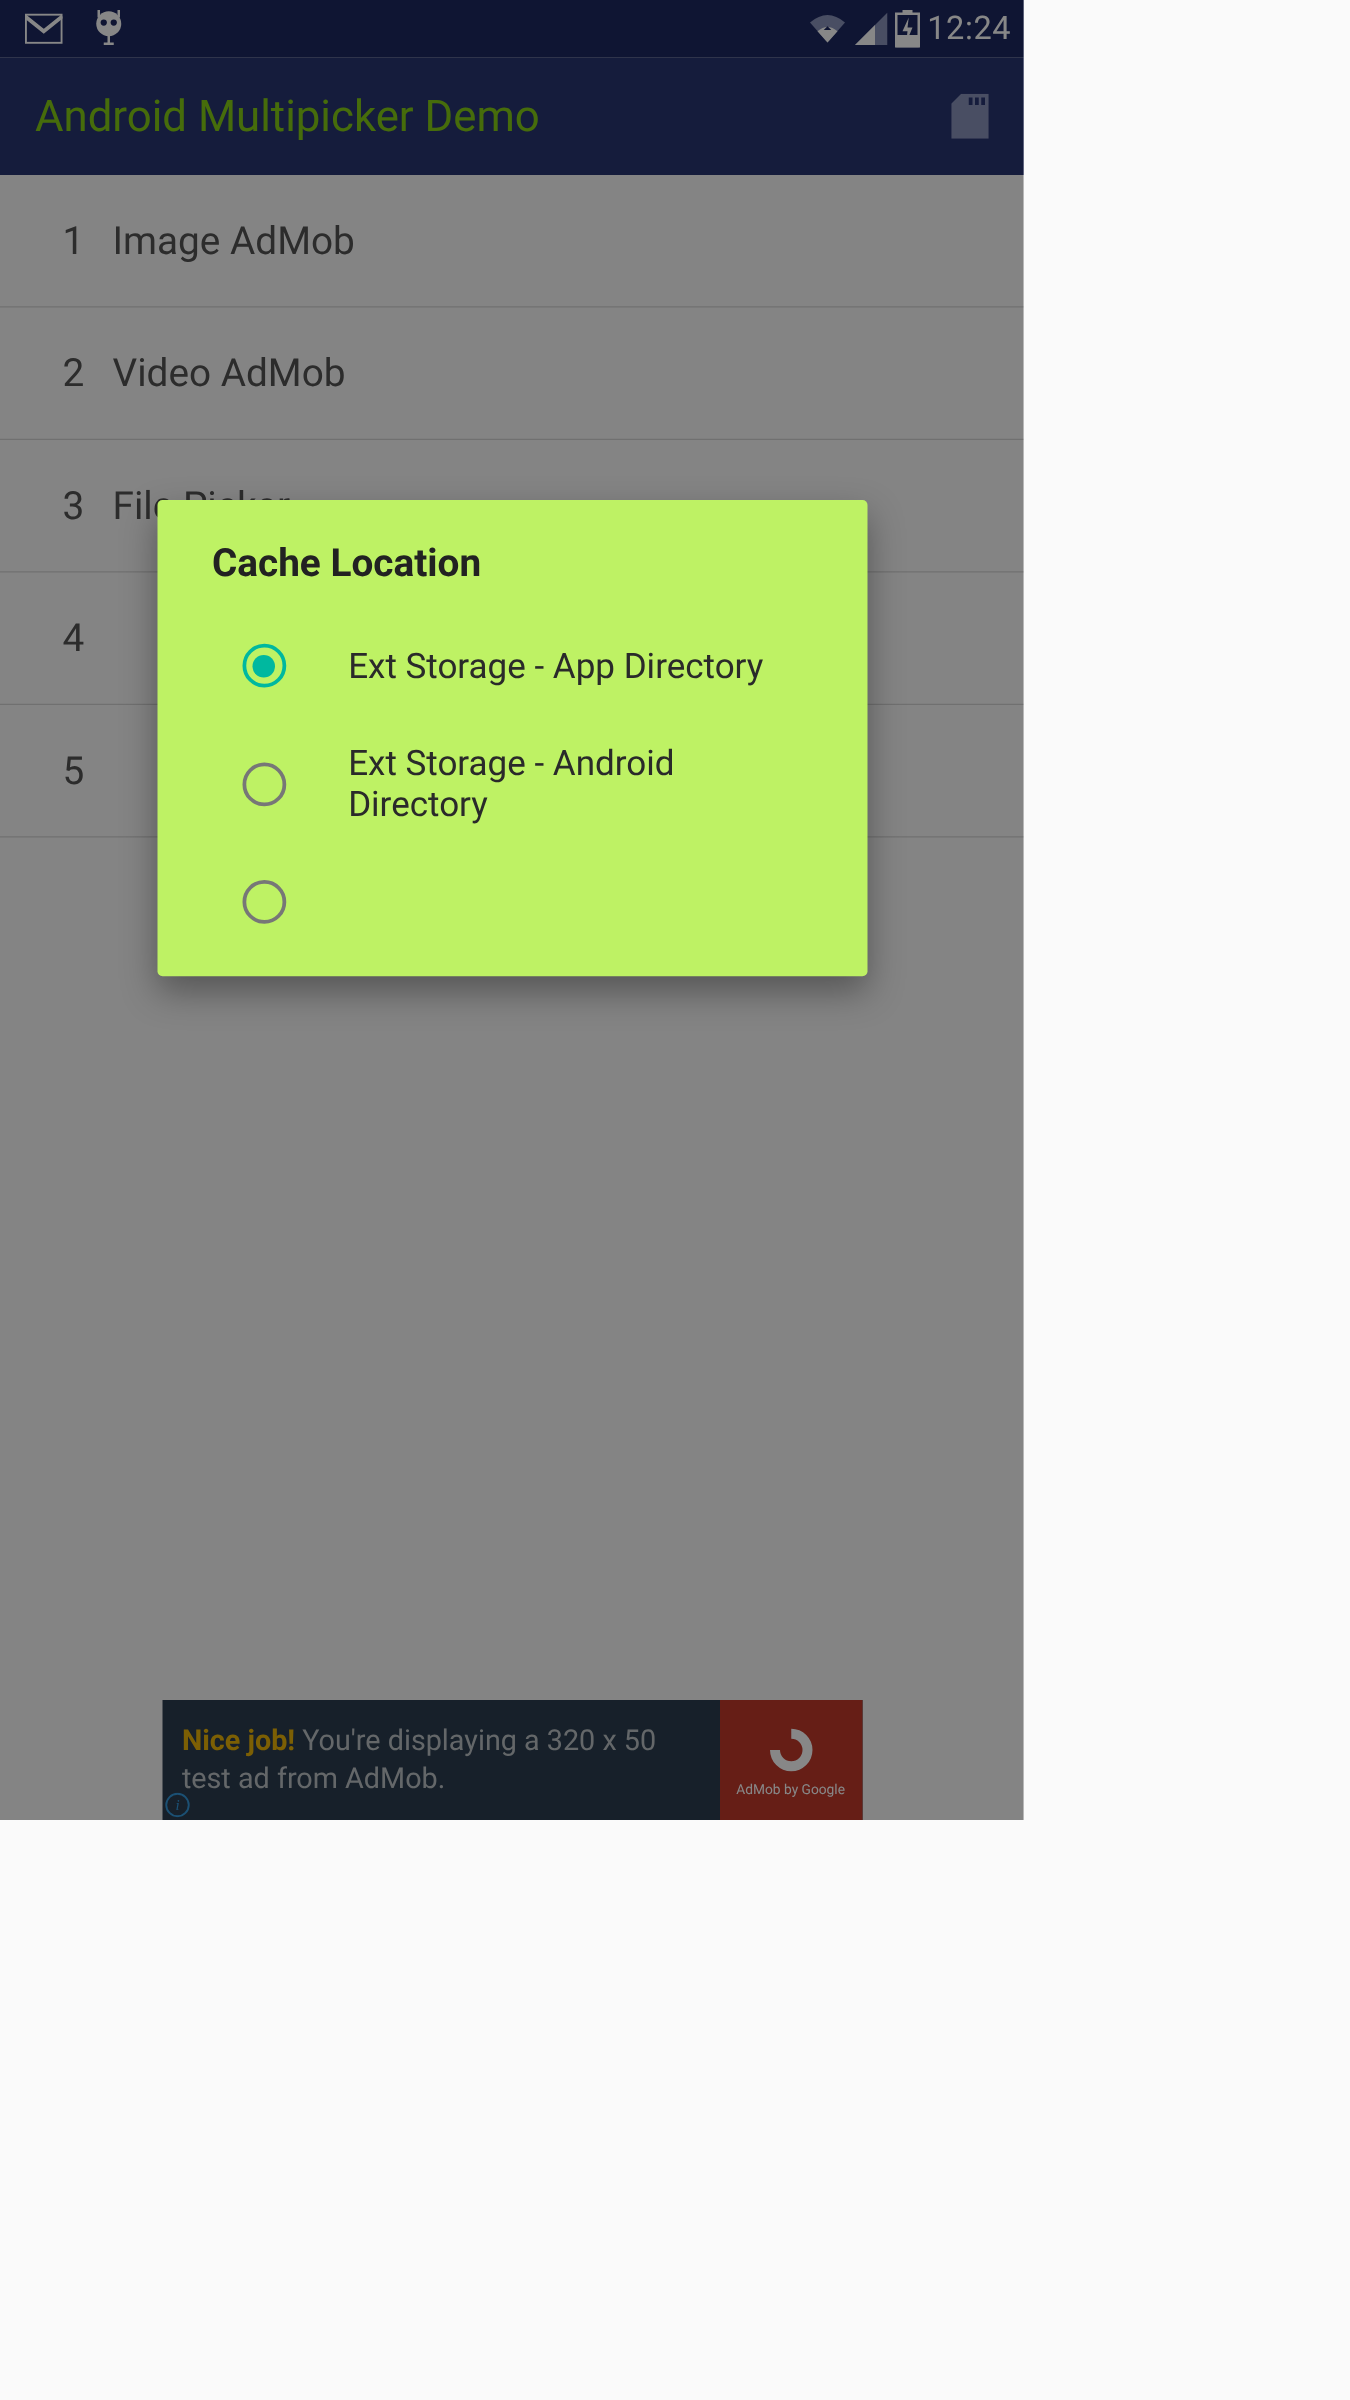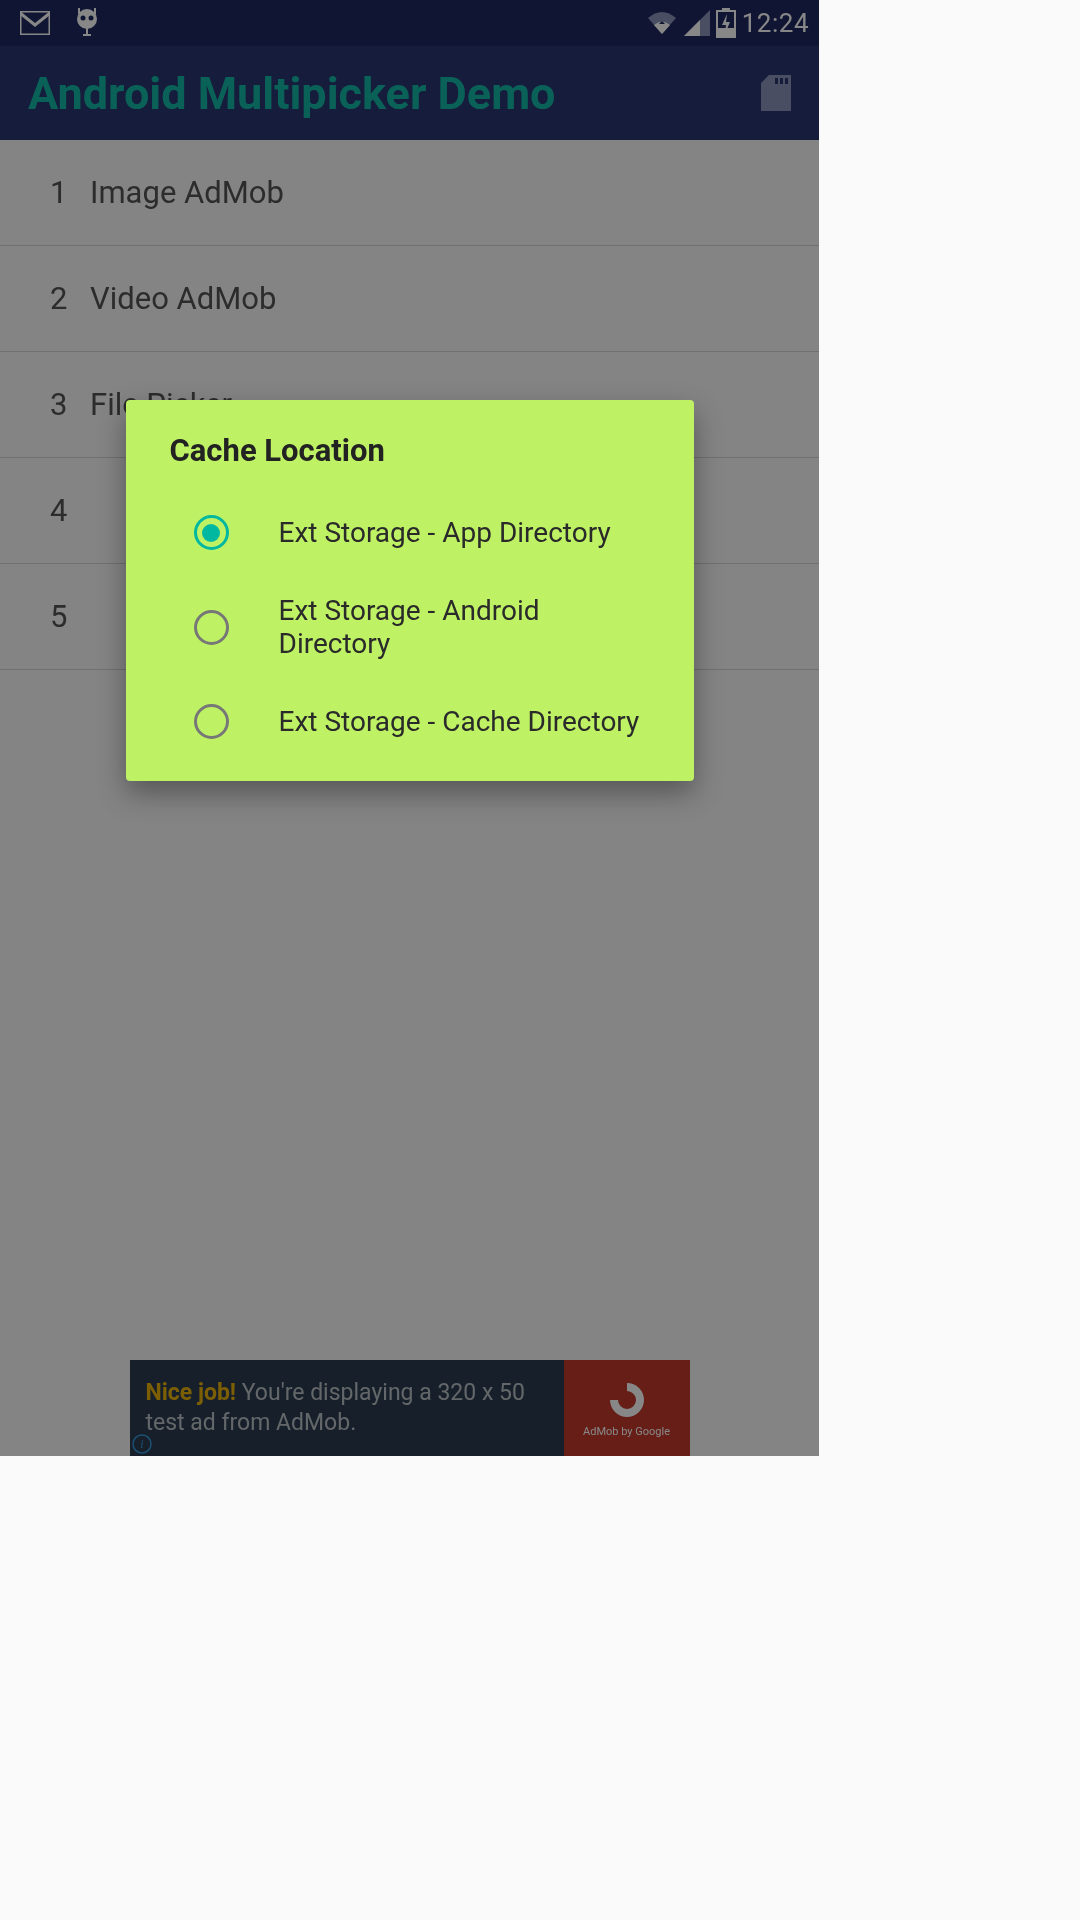--- a/index.html
+++ b/index.html
@@ -43,23 +43,23 @@
     }
     .app-bar {
       height: 94px;
       background: #293572;
       display: flex;
       align-items: center;
       justify-content: space-between;
       padding: 0 28px;
     }
     .app-title {
-      color: #14b8a6;
-      font-size: 45px;
-      font-weight: 700;
+      color: #84cc16;
+      font-size: 35px;
+      font-weight: 400;
     }
     .content {
       background: #fafafa;
     }
     .list-item {
       height: 106px;
       display: flex;
       align-items: center;
       padding-left: 50px;
       border-bottom: 1px solid #d4d4d4;
@@ -143,21 +143,21 @@
       flex: 1;
       color: #bdc3c7;
       font-size: 23px;
       padding: 0 16px;
       line-height: 1.3;
     }
     .ad-text strong {
       color: #eab308;
     }
     .ad-logo {
-      width: 126px;
+      width: 114px;
       height: 100%;
       background: #c0392b;
       display: flex;
       flex-direction: column;
       align-items: center;
       justify-content: center;
       color: white;
       font-size: 10px;
     }
     .ad-attribution {
@@ -266,16 +266,15 @@
     <div class="radio-option">
       <div class="radio-circle selected"></div>
       <span class="radio-label">Ext Storage - App Directory</span>
     </div>
     <div class="radio-option">
       <div class="radio-circle"></div>
       <span class="radio-label">Ext Storage - Android Directory</span>
     </div>
     <div class="radio-option">
       <div class="radio-circle"></div>
-      <span class="radio-label">Ext Storage - Cache Directory</span>
     </div>
   </div>
 </div>
 
 </body></html>

